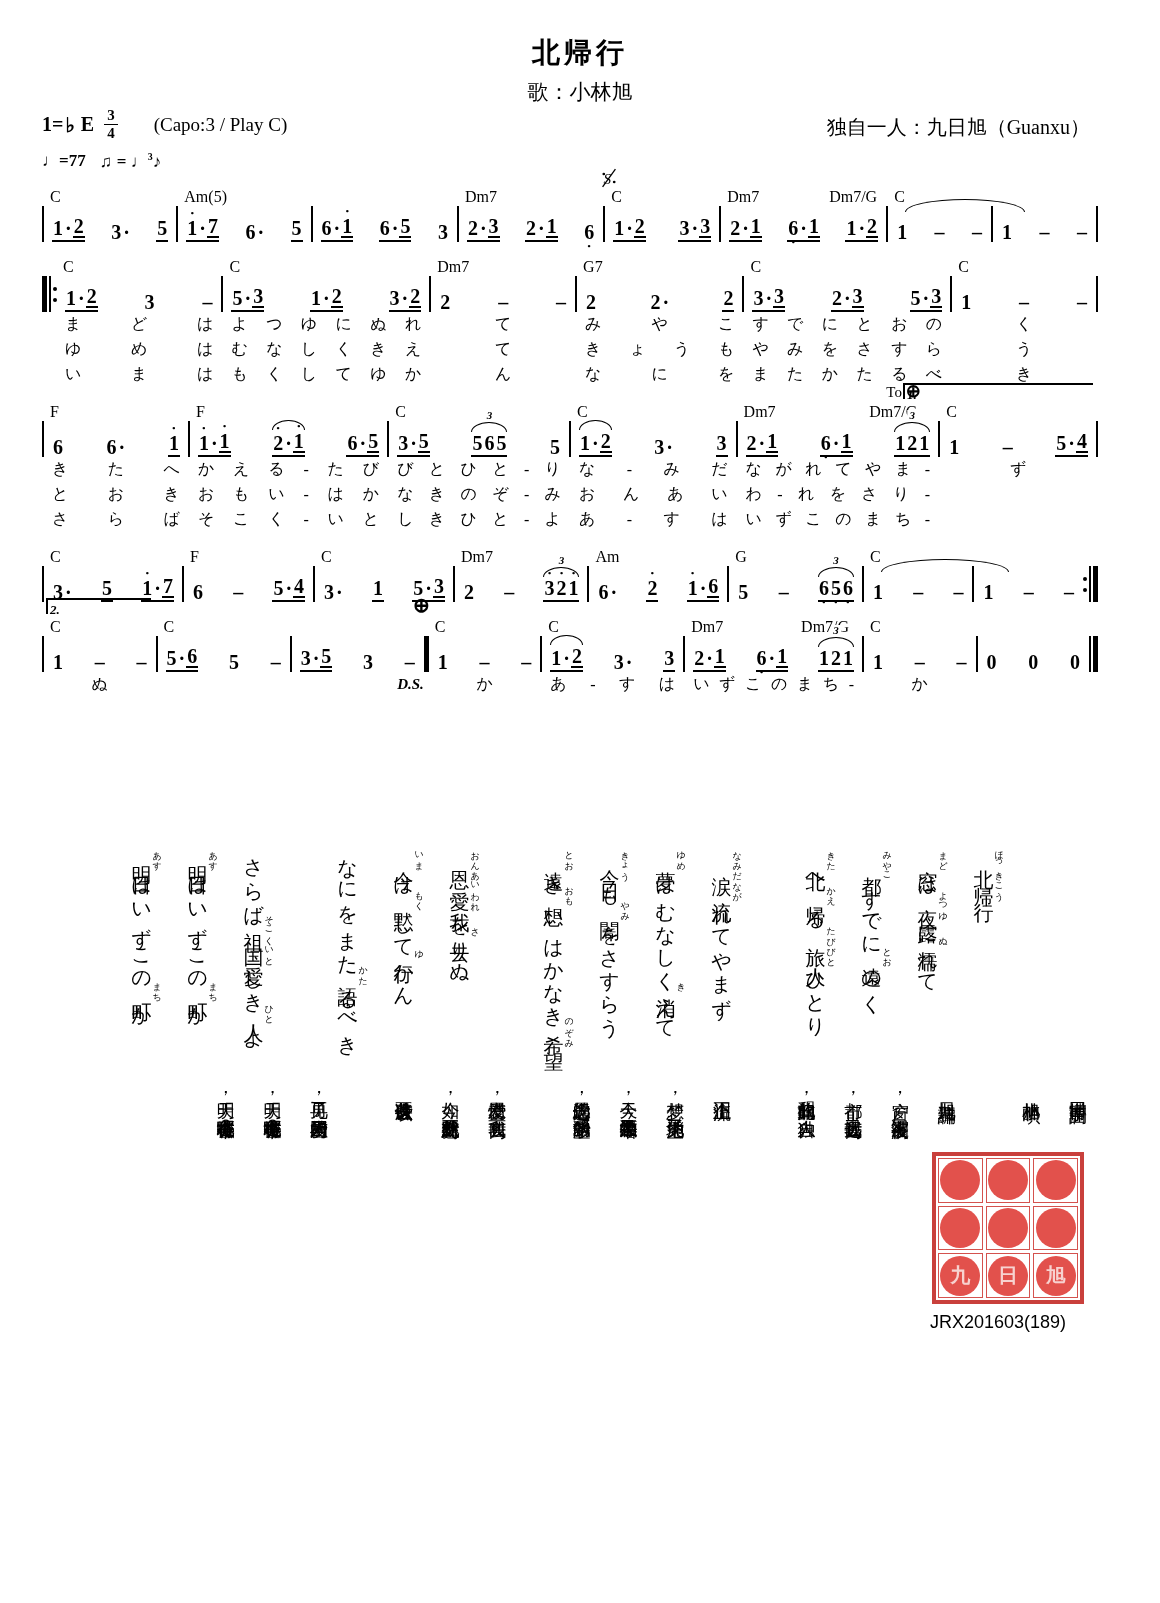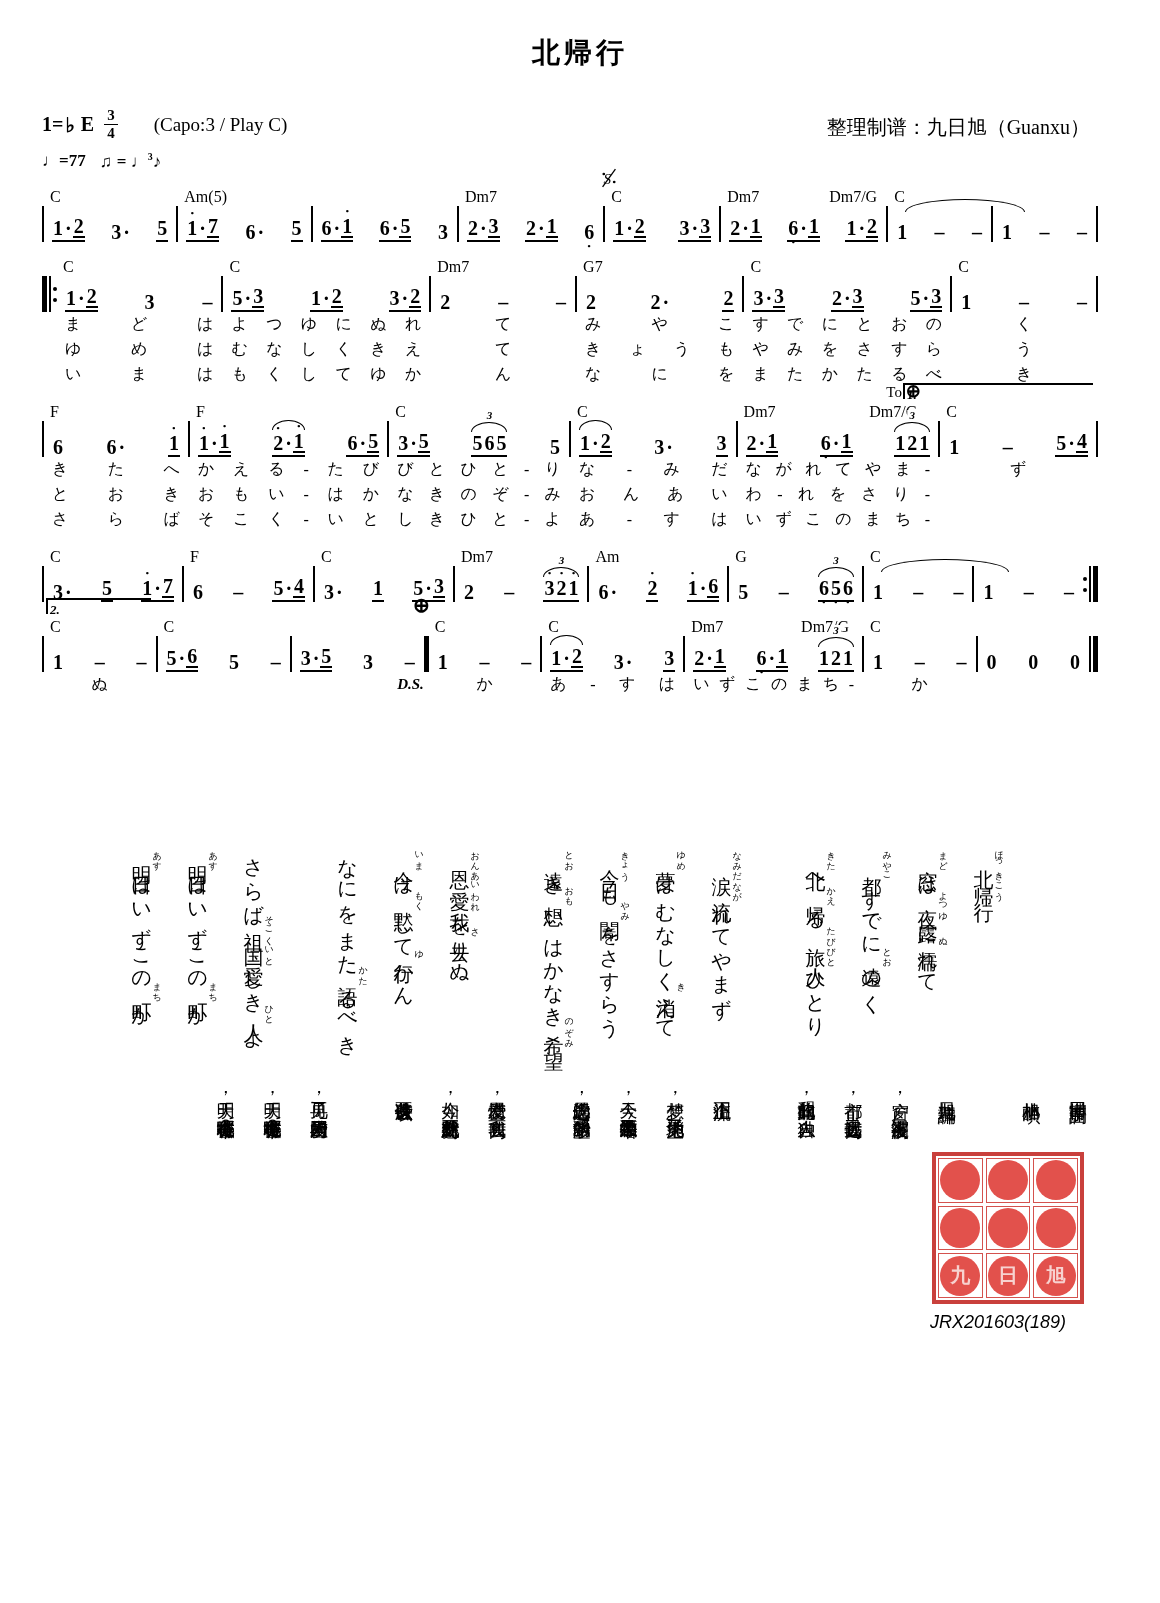--- a/index.html
+++ b/index.html
@@ -69,37 +69,38 @@
   .vcol.titlegap{margin-right:78px;}
   #cn-lyrics .vcol{font-size:18px;margin-left:26px;}
   ruby rt{font-size:9px;letter-spacing:0;}
   
   #stamp{position:absolute;left:932px;top:1152px;width:152px;height:152px;background:#fff;
          border:4px solid #c9403c;display:grid;grid-template-columns:repeat(3,1fr);
          grid-template-rows:repeat(3,1fr);gap:3px;padding:2px;box-sizing:border-box;}
   .scell{display:flex;align-items:center;justify-content:center;border:1px solid #d4524e;}
   .scircle{width:40px;height:40px;border-radius:50%;background:#e2514c;display:flex;
            align-items:center;justify-content:center;color:#f7d2d0;font-size:20px;font-weight:bold;}
-  #jrx{position:absolute;left:930px;top:1312px;font-size:18px;font-family:"Liberation Sans",sans-serif;font-style:italic;}
+  #jrx{position:absolute;left:930px;top:1312px;font-size:18px;font-family:"Liberation Sans",sans-serif;}
   
   #footer{position:absolute;left:152px;top:1418px;font-size:19px;font-family:"Liberation Sans",sans-serif;}
   #watermark{position:absolute;right:16px;bottom:22px;font-size:38px;color:#1a1a1a;
              font-family:"Liberation Sans",sans-serif;}
 </style>
 </head>
 <body>
 
 <div id="page">
 
   <div id="hdr">
     <div id="song-title">北帰行</div>
+    <div id="singer">歌：小林旭</div>
   </div>
 
   <div id="credits">
-    <div>整理制谱：九日旭（Guanxu）</div>
+    <div>独自一人：九日旭（Guanxu）</div>
   </div>
 
   <div id="keyrow">
     <div class="keyline">
       <span>1=</span>
         <span style="margin-left:-8px;">♭</span>
         <span style="margin-left:-4px;">E</span>
       <span class="frac">
         <span class="top">3</span>
         <span class="bot">4</span>

